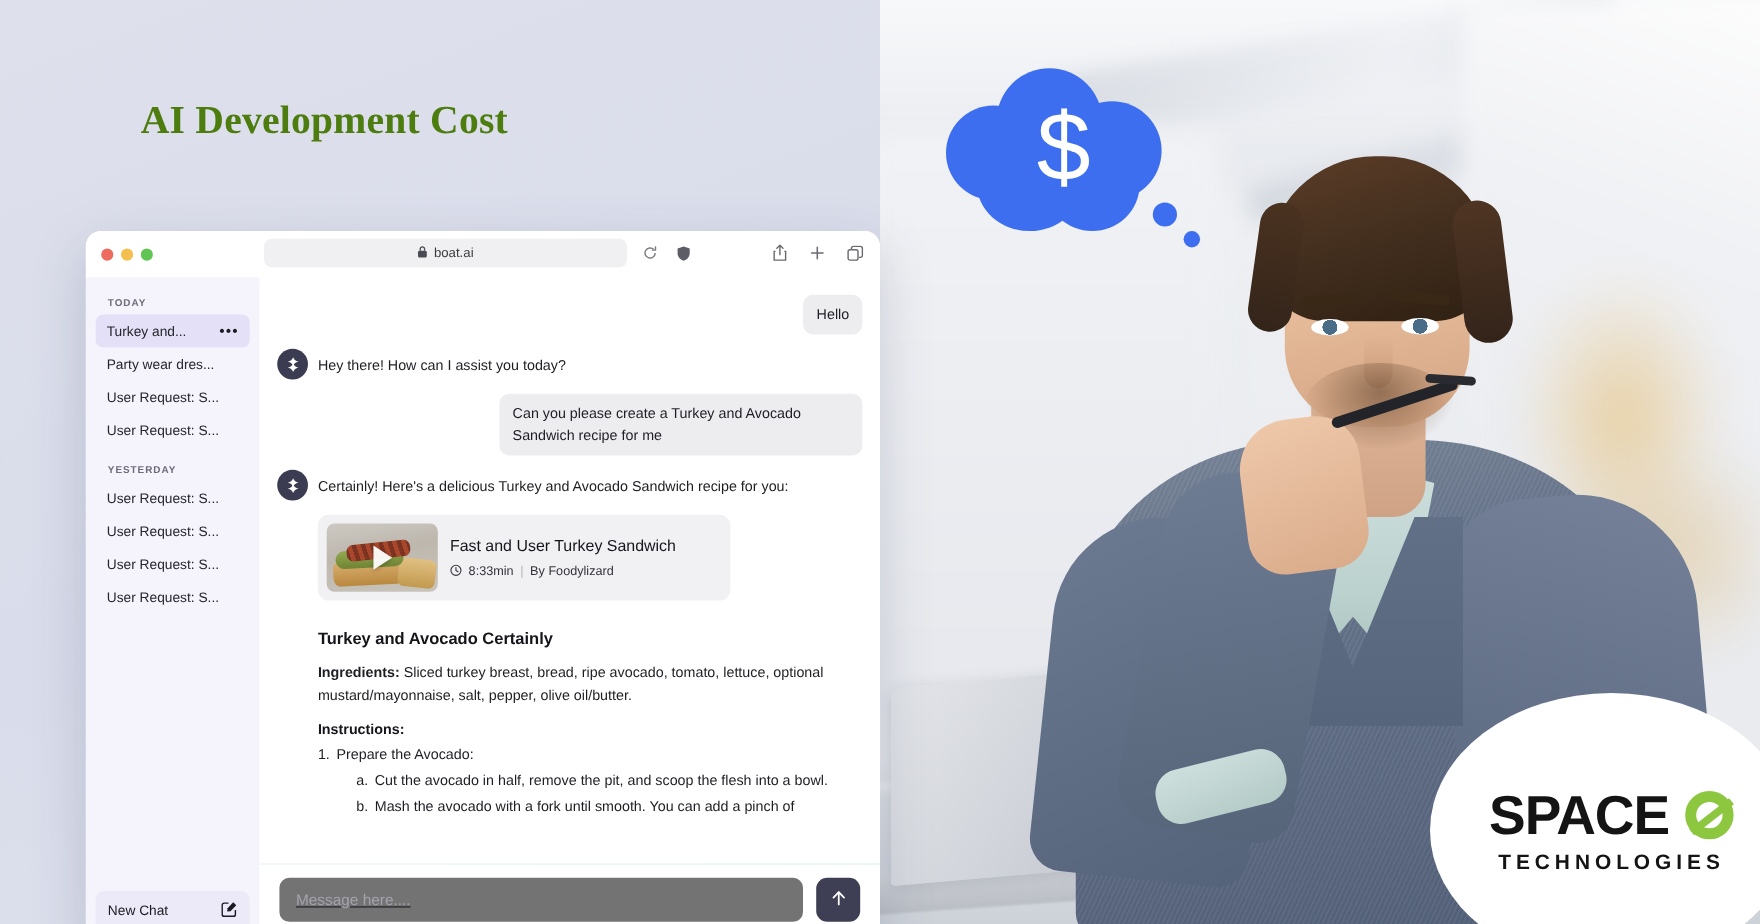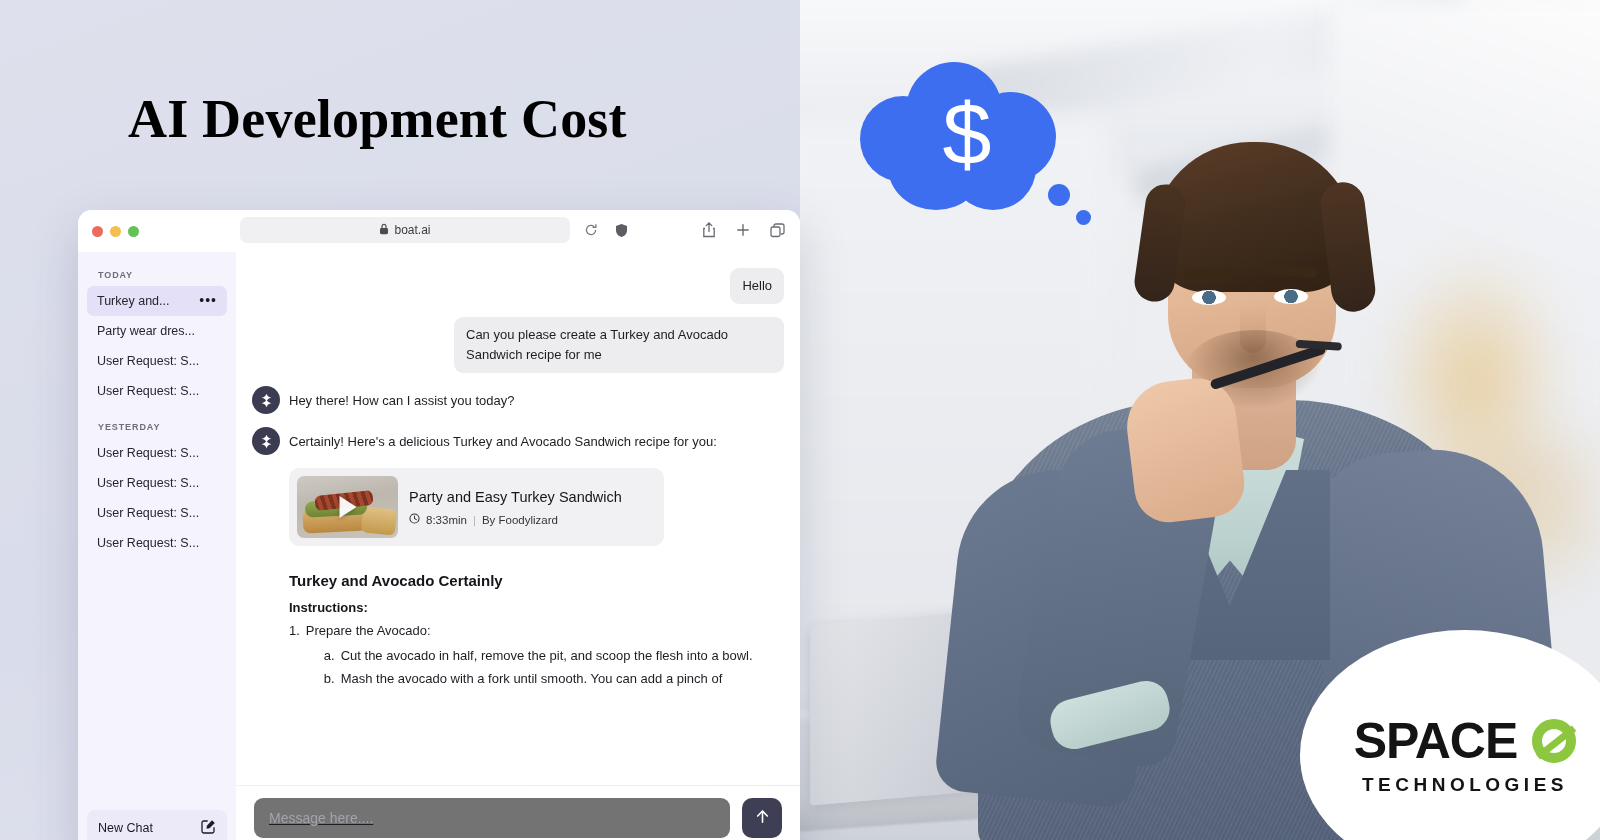--- a/index.html
+++ b/index.html
@@ -213,21 +213,21 @@
     position: absolute; left: 66px; top: 22px; width: 86px; height: 100px;
     display: flex; align-items: center; justify-content: center;
     font-family: "Liberation Sans", sans-serif; font-size: 88px; font-weight: 400;
     color: #fff; line-height: 1;
   }
 
   
   .headline {
     position: absolute; left: 128px; top: 88px; width: 700px;
     font-family: "Liberation Serif", "DejaVu Serif", serif;
-    font-weight: 700; font-size: 54px; letter-spacing: .2px; color: #000000;
+    font-weight: 700; font-size: 36px; letter-spacing: .2px; color: #4d7c0f;
   }
 
   
   .browser {
     position: absolute; left: 78px; top: 210px; width: 722px; height: 648px;
     background: #fff; border-radius: 14px 14px 0 0; overflow: hidden;
     box-shadow: 0 18px 48px rgba(70,78,110,.22);
   }
   .titlebar {
     height: 42px; background: #fff; display: flex; align-items: center;
@@ -556,71 +556,74 @@
       </div>
     </div>
 
     <div class="chat">
       <div class="thread">
 
         <div class="row user">
           <div class="bubble-user">Hello</div>
         </div>
 
-        <div class="row user">
-          <div class="bubble-user">Can you please create a Turkey and Avocado Sandwich recipe for me</div>
-        </div>
-
         <div class="row">
           <div class="avatar">
             <svg width="17" height="17" viewBox="0 0 20 20">
                 <path d="M10 2.2c.9 2.6 2.2 4 5.8 4.6-3.6.7-4.9 2-5.8 4.6C9.1 8.8 7.8 7.5 4.2 6.8 7.8 6.2 9.1 4.8 10 2.2z" fill="#fff"></path>
                 <path d="M10 17.8c-.9-2.6-2.2-4-5.8-4.6 3.6-.7 4.9-2 5.8-4.6.9 2.6 2.2 3.9 5.8 4.6-3.6.6-4.9 2-5.8 4.6z" fill="#fff"></path>
               </svg>
           </div>
           <div class="bot-text">Hey there! How can I assist you today?</div>
         </div>
 
+        <div class="row user">
+          <div class="bubble-user">Can you please create a Turkey and Avocado Sandwich recipe for me</div>
+        </div>
+
         <div class="row">
           <div class="avatar">
             <svg width="17" height="17" viewBox="0 0 20 20">
                 <path d="M10 2.2c.9 2.6 2.2 4 5.8 4.6-3.6.7-4.9 2-5.8 4.6C9.1 8.8 7.8 7.5 4.2 6.8 7.8 6.2 9.1 4.8 10 2.2z" fill="#fff"></path>
                 <path d="M10 17.8c-.9-2.6-2.2-4-5.8-4.6 3.6-.7 4.9-2 5.8-4.6.9 2.6 2.2 3.9 5.8 4.6-3.6.6-4.9 2-5.8 4.6z" fill="#fff"></path>
               </svg>
           </div>
           <div class="bot-text">Certainly! Here's a delicious Turkey and Avocado Sandwich recipe for you:</div>
         </div>
 
         <div class="vidcard">
           <div class="vthumb">
             <div class="bread"></div>
             <div class="bread2"></div>
             <div class="green"></div>
             <div class="bacon"></div>
             <div class="play"></div>
           </div>
           <div>
-            <div class="vtitle">Party and Easy Turkey Sandwich</div>
+            <div class="vtitle">Fast and User Turkey Sandwich</div>
             <div class="vmeta">
               <span>
                 <svg width="11" height="11" viewBox="0 0 12 12" fill="none" stroke="#33333c" stroke-width="1.1">
                     <circle cx="6" cy="6" r="5"></circle>
                     <path d="M6 3.2V6l2 1.3" stroke-linecap="round"></path>
                   </svg>
               </span>
               <span>8:33min</span>
               <span class="vsep">|</span>
               <span>By Foodylizard</span>
             </div>
           </div>
         </div>
 
         <div class="recipe">
           <div class="r-h">Turkey and Avocado Certainly</div>
 
+          <div class="r-p">
+            <b>Ingredients:</b><span> Sliced turkey breast, bread, ripe avocado, tomato, lettuce, optional mustard/mayonnaise, salt, pepper, olive oil/butter.</span>
+          </div>
 
           <div class="r-sub">Instructions:</div>
 
           <ol class="r-ol">
             <li class="r-li">
               <span class="r-num">1.</span>
               <div>
                 <span>Prepare the Avocado:</span>
                 <ol class="r-sub-ol">
                   <li class="r-sub-li">

